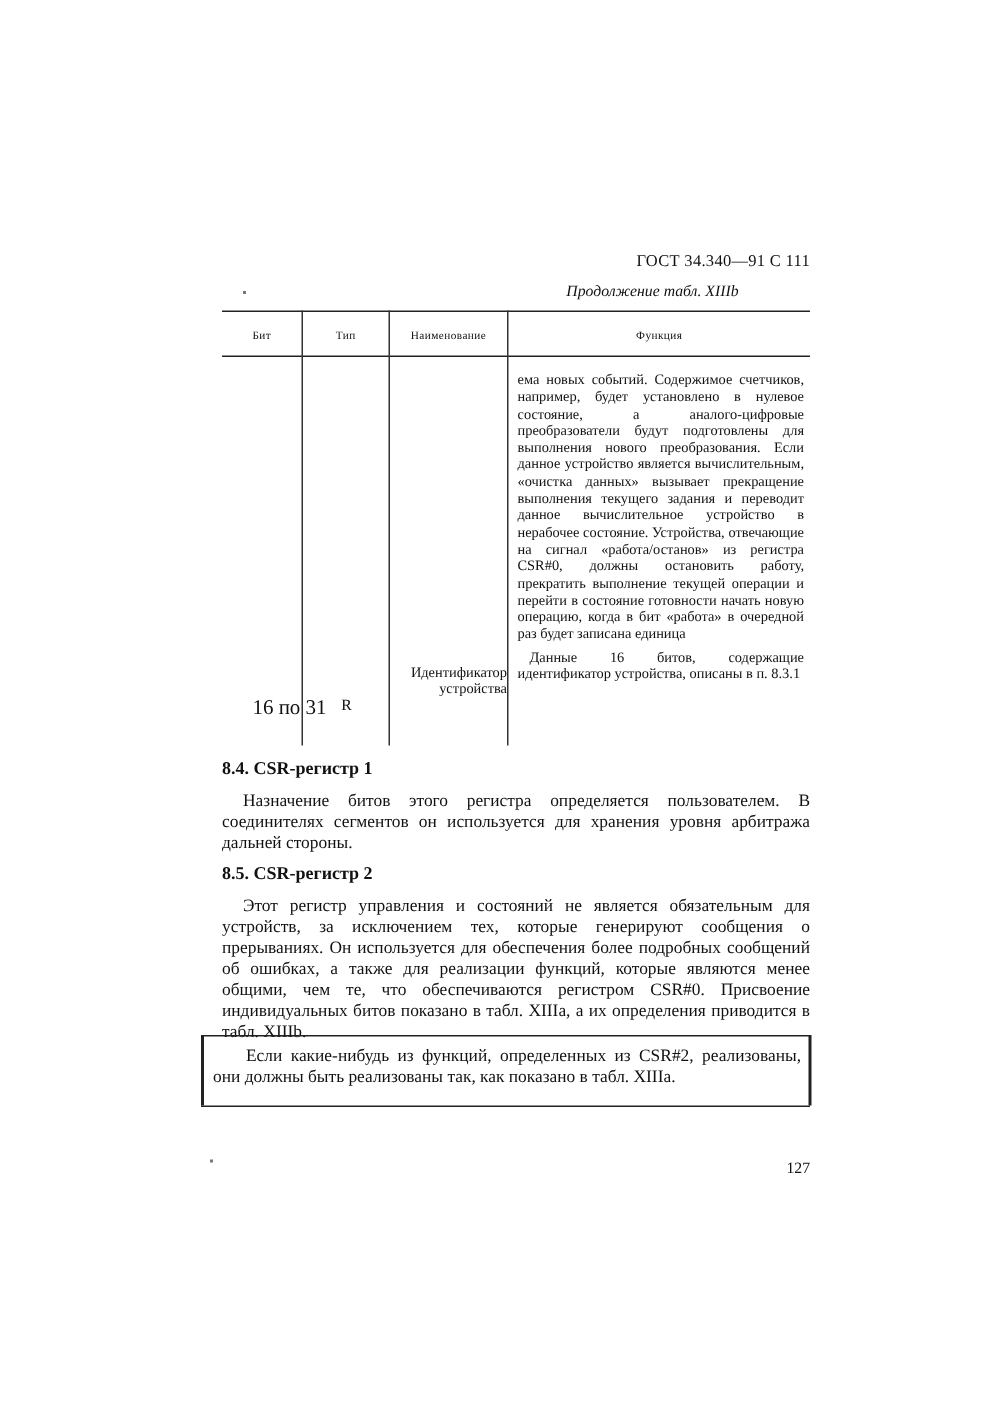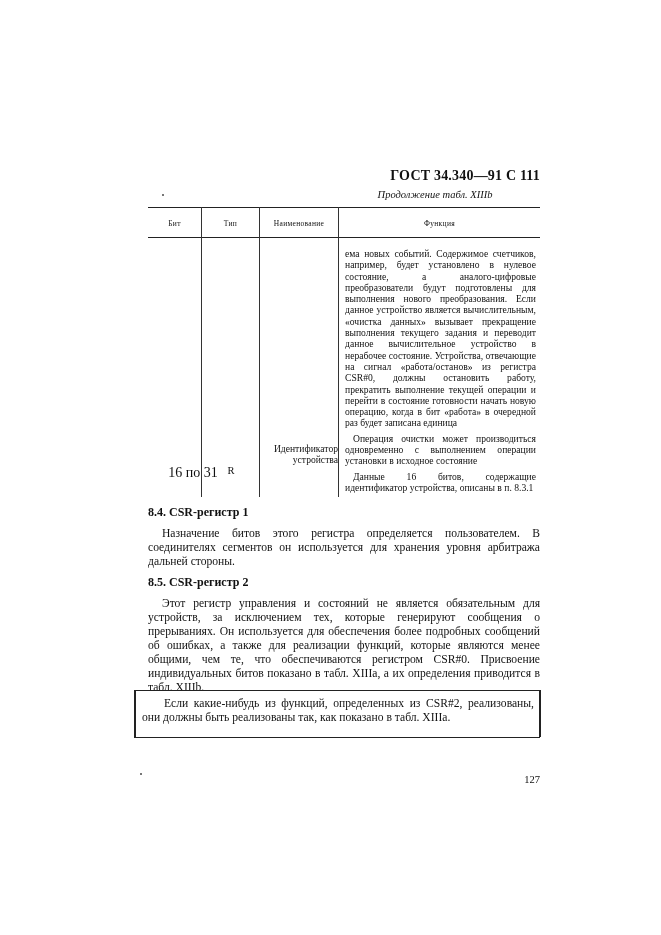--- a/index.html
+++ b/index.html
@@ -2,21 +2,21 @@
 <html><head>
 <meta charset="utf-8">
 <style>
   html, body { margin: 0; padding: 0; background: #ffffff; }
   body {
     width: 661px; height: 935px; position: relative; overflow: hidden;
     font-family: "Liberation Serif", "DejaVu Serif", serif; color: #111;
   }
   .abs { position: absolute; }
   .header-right { left: 380px; top: 168px; width: 160px; text-align: right;
-    font-size: 14px; font-weight: bold; letter-spacing: 0.2px; }
+    font-size: 11px; font-weight: normal; letter-spacing: 0.2px; }
   .continuation { left: 330px; top: 189px; width: 210px; text-align: center;
     font-size: 10.5px; font-style: italic; }
   .stray-dot { width: 2px; height: 2px; background: #777; }
 
   
   .tbl-top { left: 148px; top: 207px; width: 392px; height: 1px; background: #222; }
   .tbl-head-bottom { left: 148px; top: 237px; width: 392px; height: 1px; background: #222; }
   .vline { width: 1px; background: #333; }
   .th { font-size: 7.5px; text-align: center; top: 219px; letter-spacing: 0.3px; }
 
@@ -54,21 +54,20 @@
   <div class="abs vline" style="left:259px; top:207px; height:290px;"></div>
   <div class="abs vline" style="left:338px; top:207px; height:290px;"></div>
 
   <div class="abs th" style="left:148px; width:53px;">Бит</div>
   <div class="abs th" style="left:202px; width:57px;">Тип</div>
   <div class="abs th" style="left:260px; width:78px;">Наименование</div>
   <div class="abs th" style="left:339px; width:201px;">Функция</div>
 
   <div class="abs func-text">
     <p>ема новых событий. Содержимое счетчиков, например, будет установлено в нулевое состояние, а аналого-цифровые преобразователи будут подготовлены для выполнения нового преобразования. Если данное устройство является вычислительным, «очистка данных» вызывает прекращение выполнения текущего задания и переводит данное вычислительное устройство в нерабочее состояние. Устройства, отвечающие на сигнал «работа/останов» из регистра CSR#0, должны остановить работу, прекратить выполнение текущей операции и перейти в состояние готовности начать новую операцию, когда в бит «работа» в очередной раз будет записана единица</p>
-    <p class="indent">Операция очистки может производиться одновременно с выполнением операции установки в исходное состояние</p>
     <p class="indent">Данные 16 битов, содержащие идентификатор устройства, описаны в п. 8.3.1</p>
   </div>
 
   <div class="abs cell-bit">16 по 31</div>
   <div class="abs cell-type" style="left:202px;">R</div>
   <div class="abs cell-name">Идентификатор устройства</div>
 </div>
 
 <div class="abs sect-title" style="top:505px;">
   <span class="num">8.4.</span>

